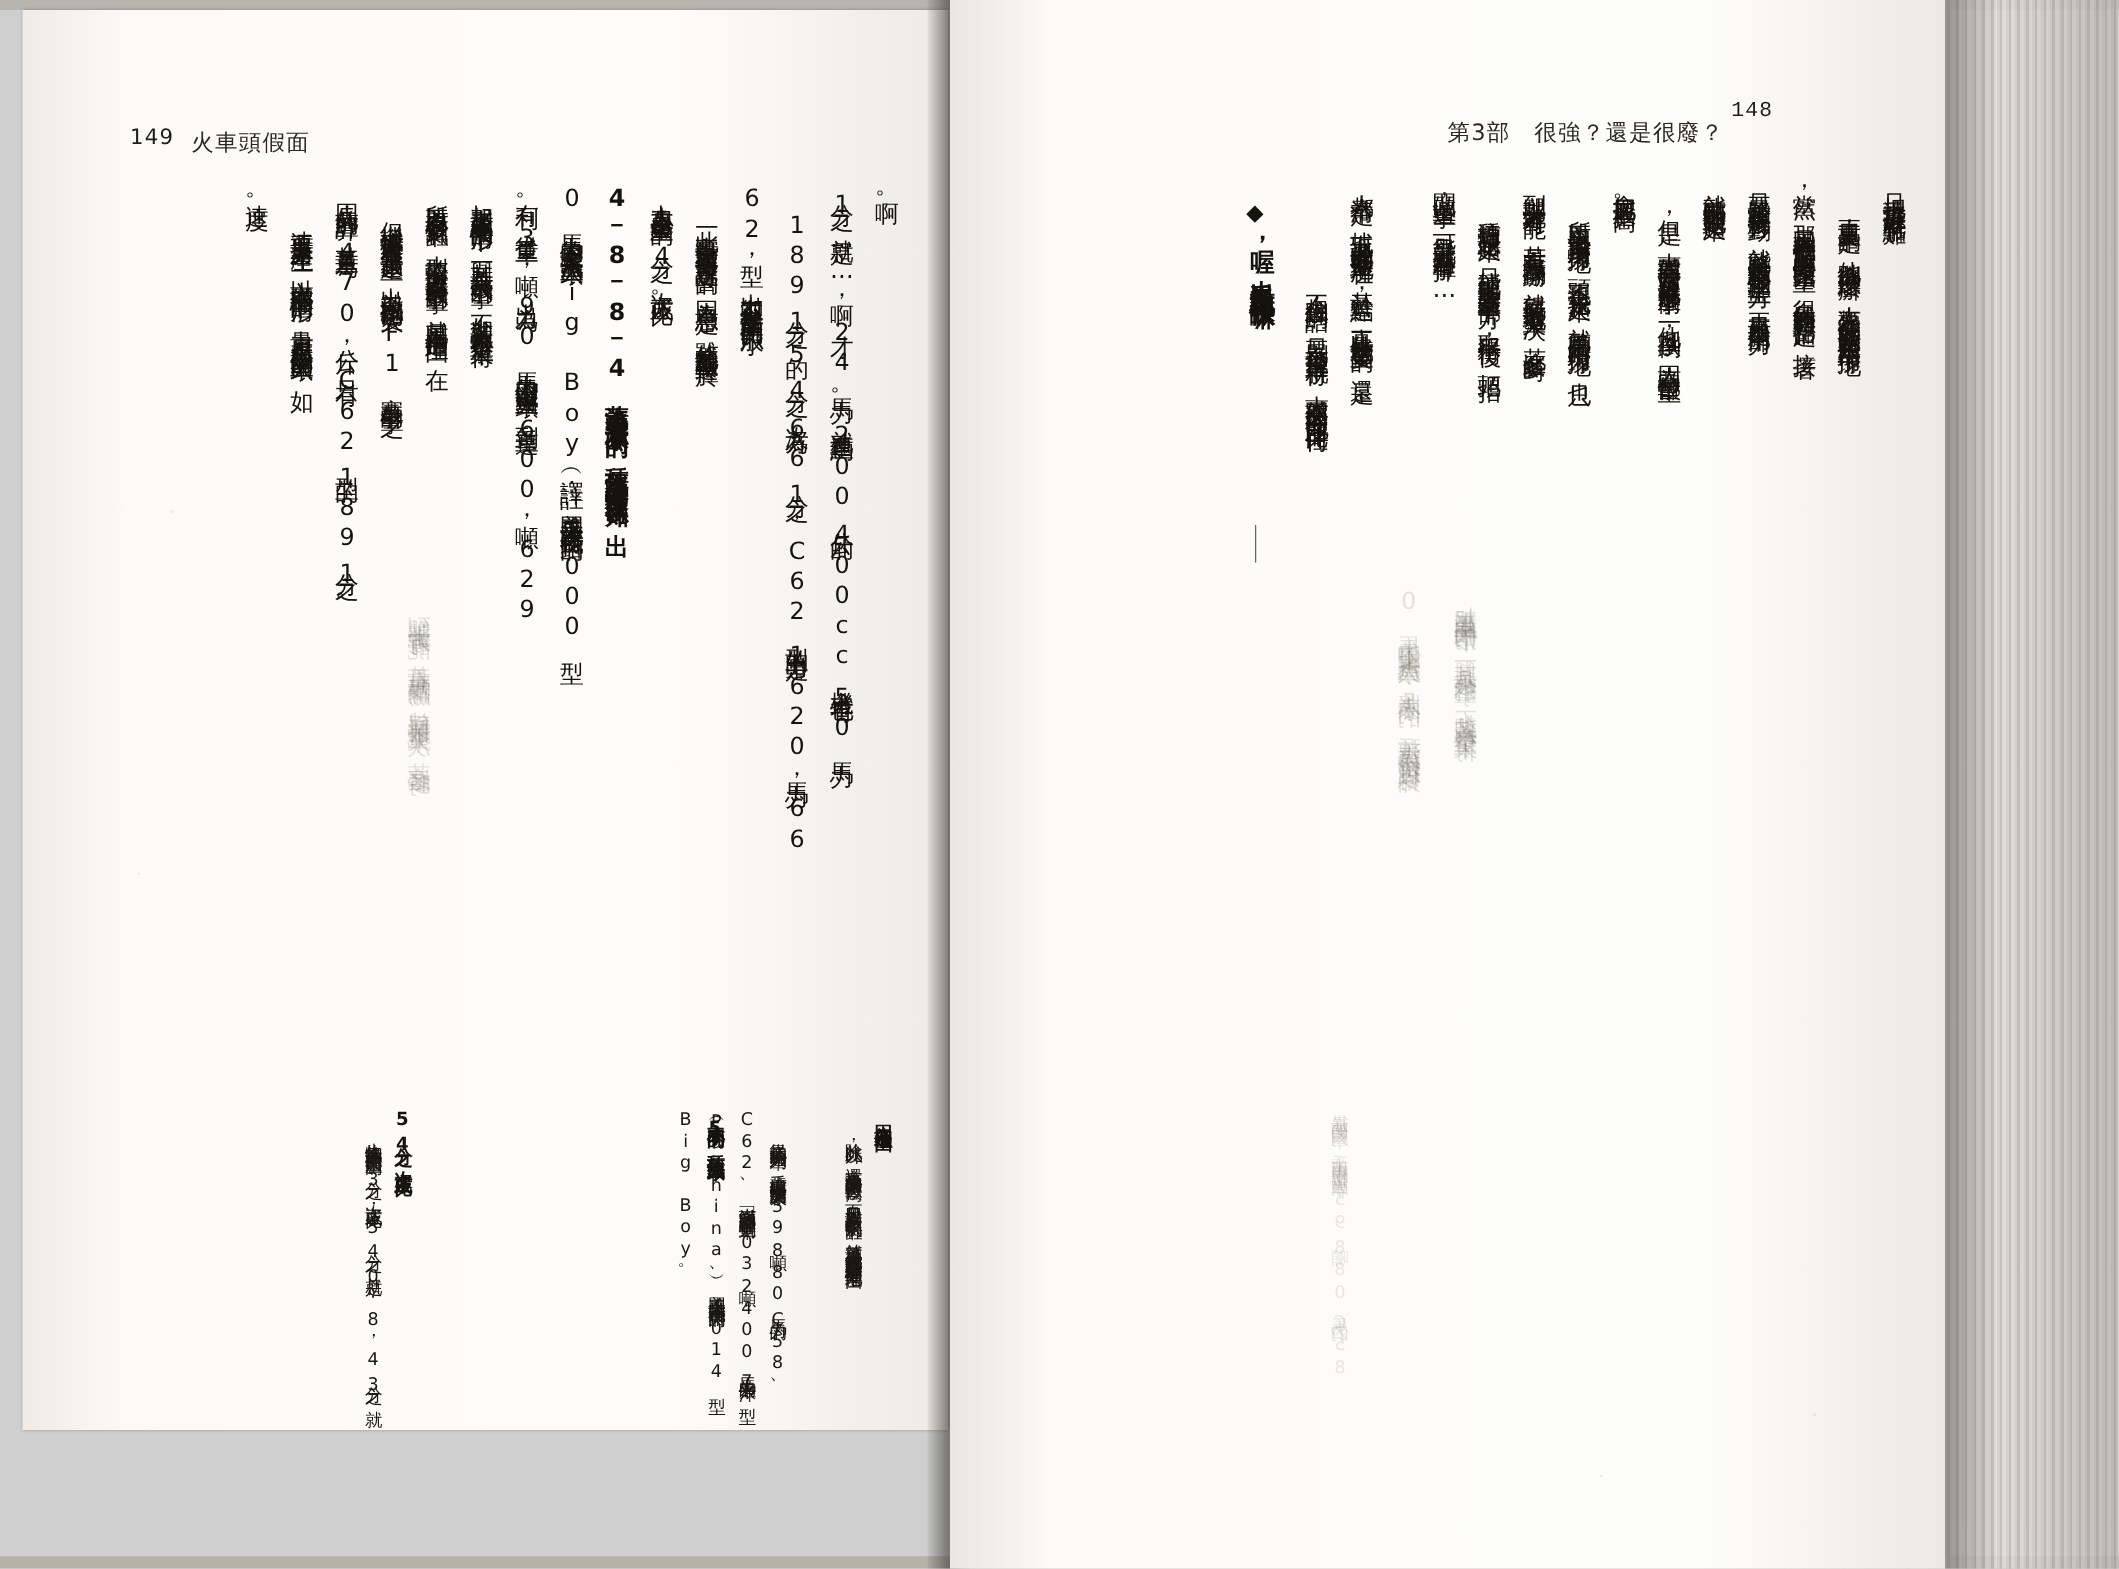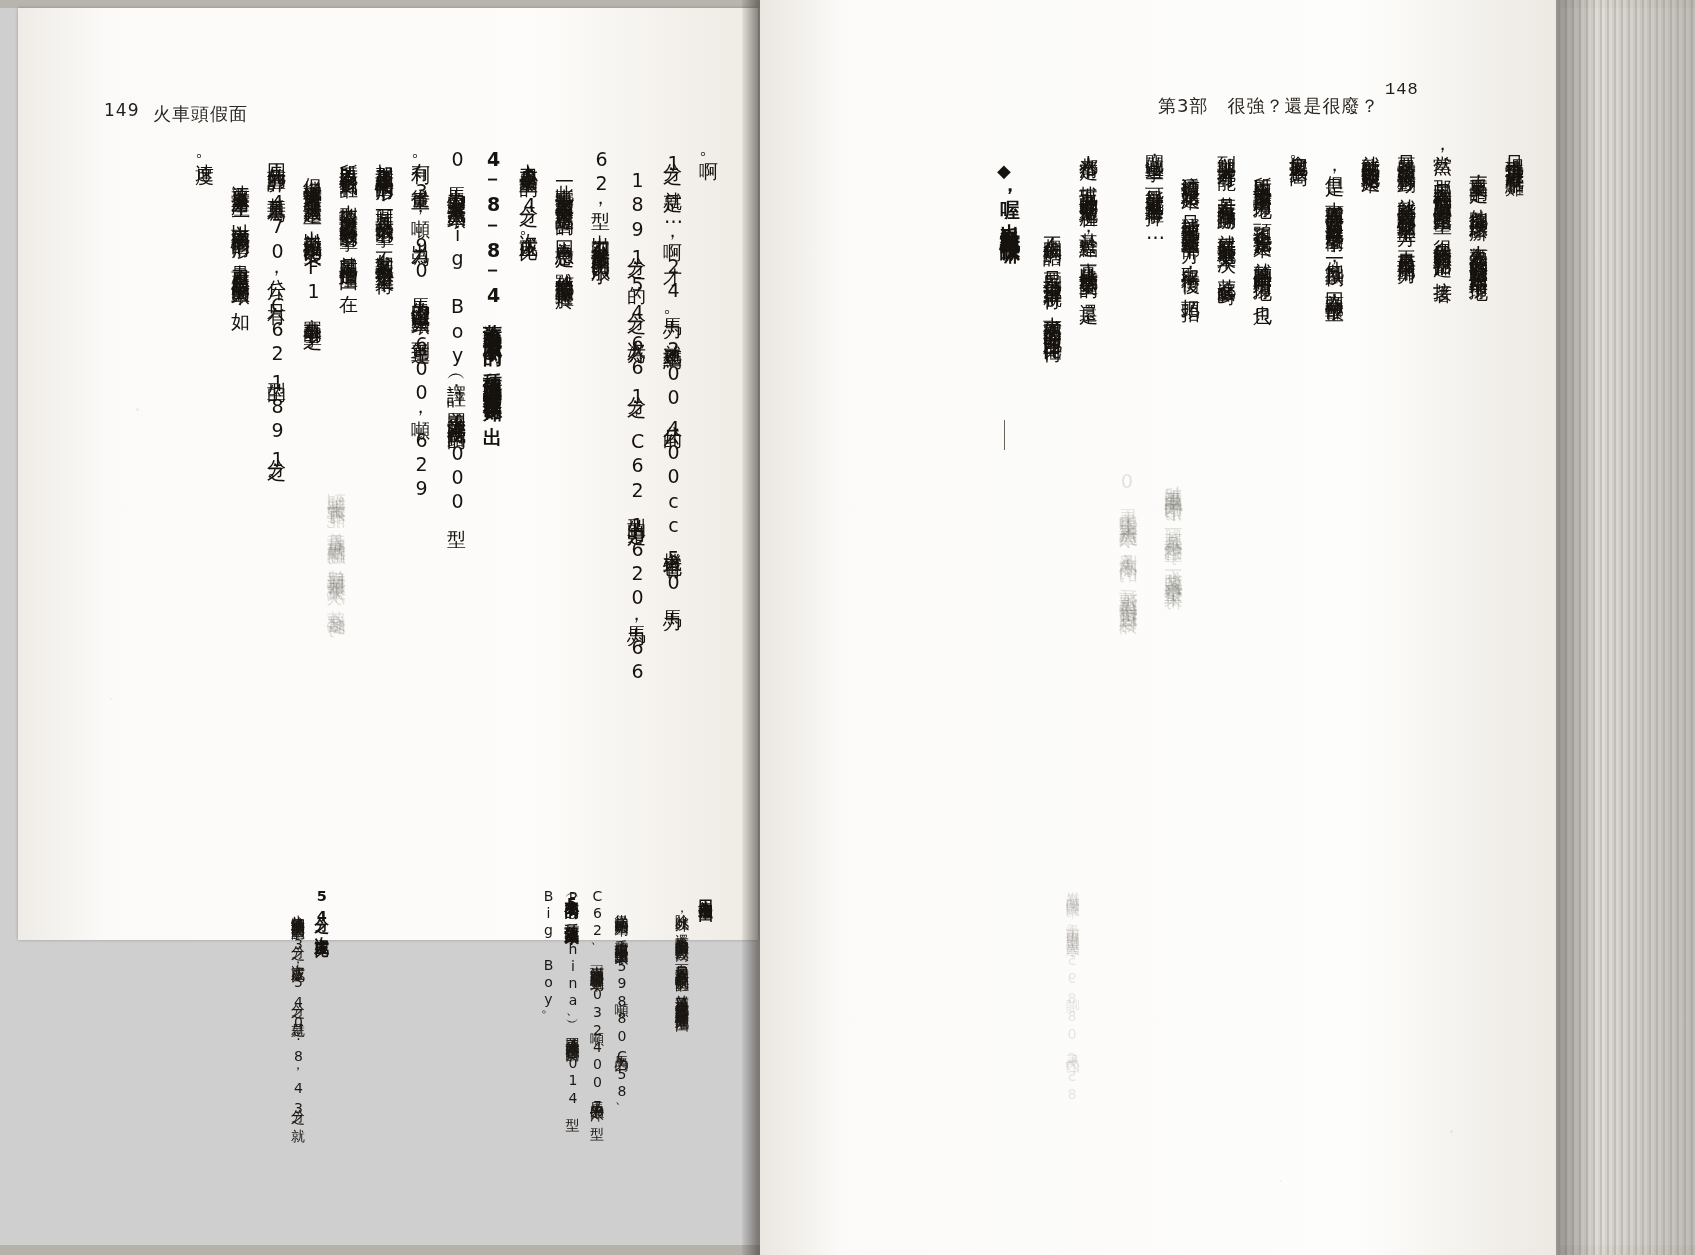--- a/index.html
+++ b/index.html
@@ -21,21 +21,21 @@
     height: 1255px;
     background: #cfcfcf;
   }
   .paper {
     position: absolute;
     background: #f7f5f2;
   }
   
   #page-left {
     left: 18px; top: 8px;
-    width: 740px; height: 932px;
+    width: 740px; height: 1136px;
     background: linear-gradient(to right,#efece7 0%, #fbfaf8 12%, #fdfcfa 70%, #eeeae4 100%);
     box-shadow: 0 0 3px rgba(0,0,0,.25);
   }
   
   #page-right {
     left: 760px; top: 0px;
     width: 800px; height: 1255px;
     background: linear-gradient(to right,#eae6e0 0%, #fbfaf8 10%, #fdfdfb 75%, #ece8e2 100%);
     box-shadow: 0 0 3px rgba(0,0,0,.25);
   }

